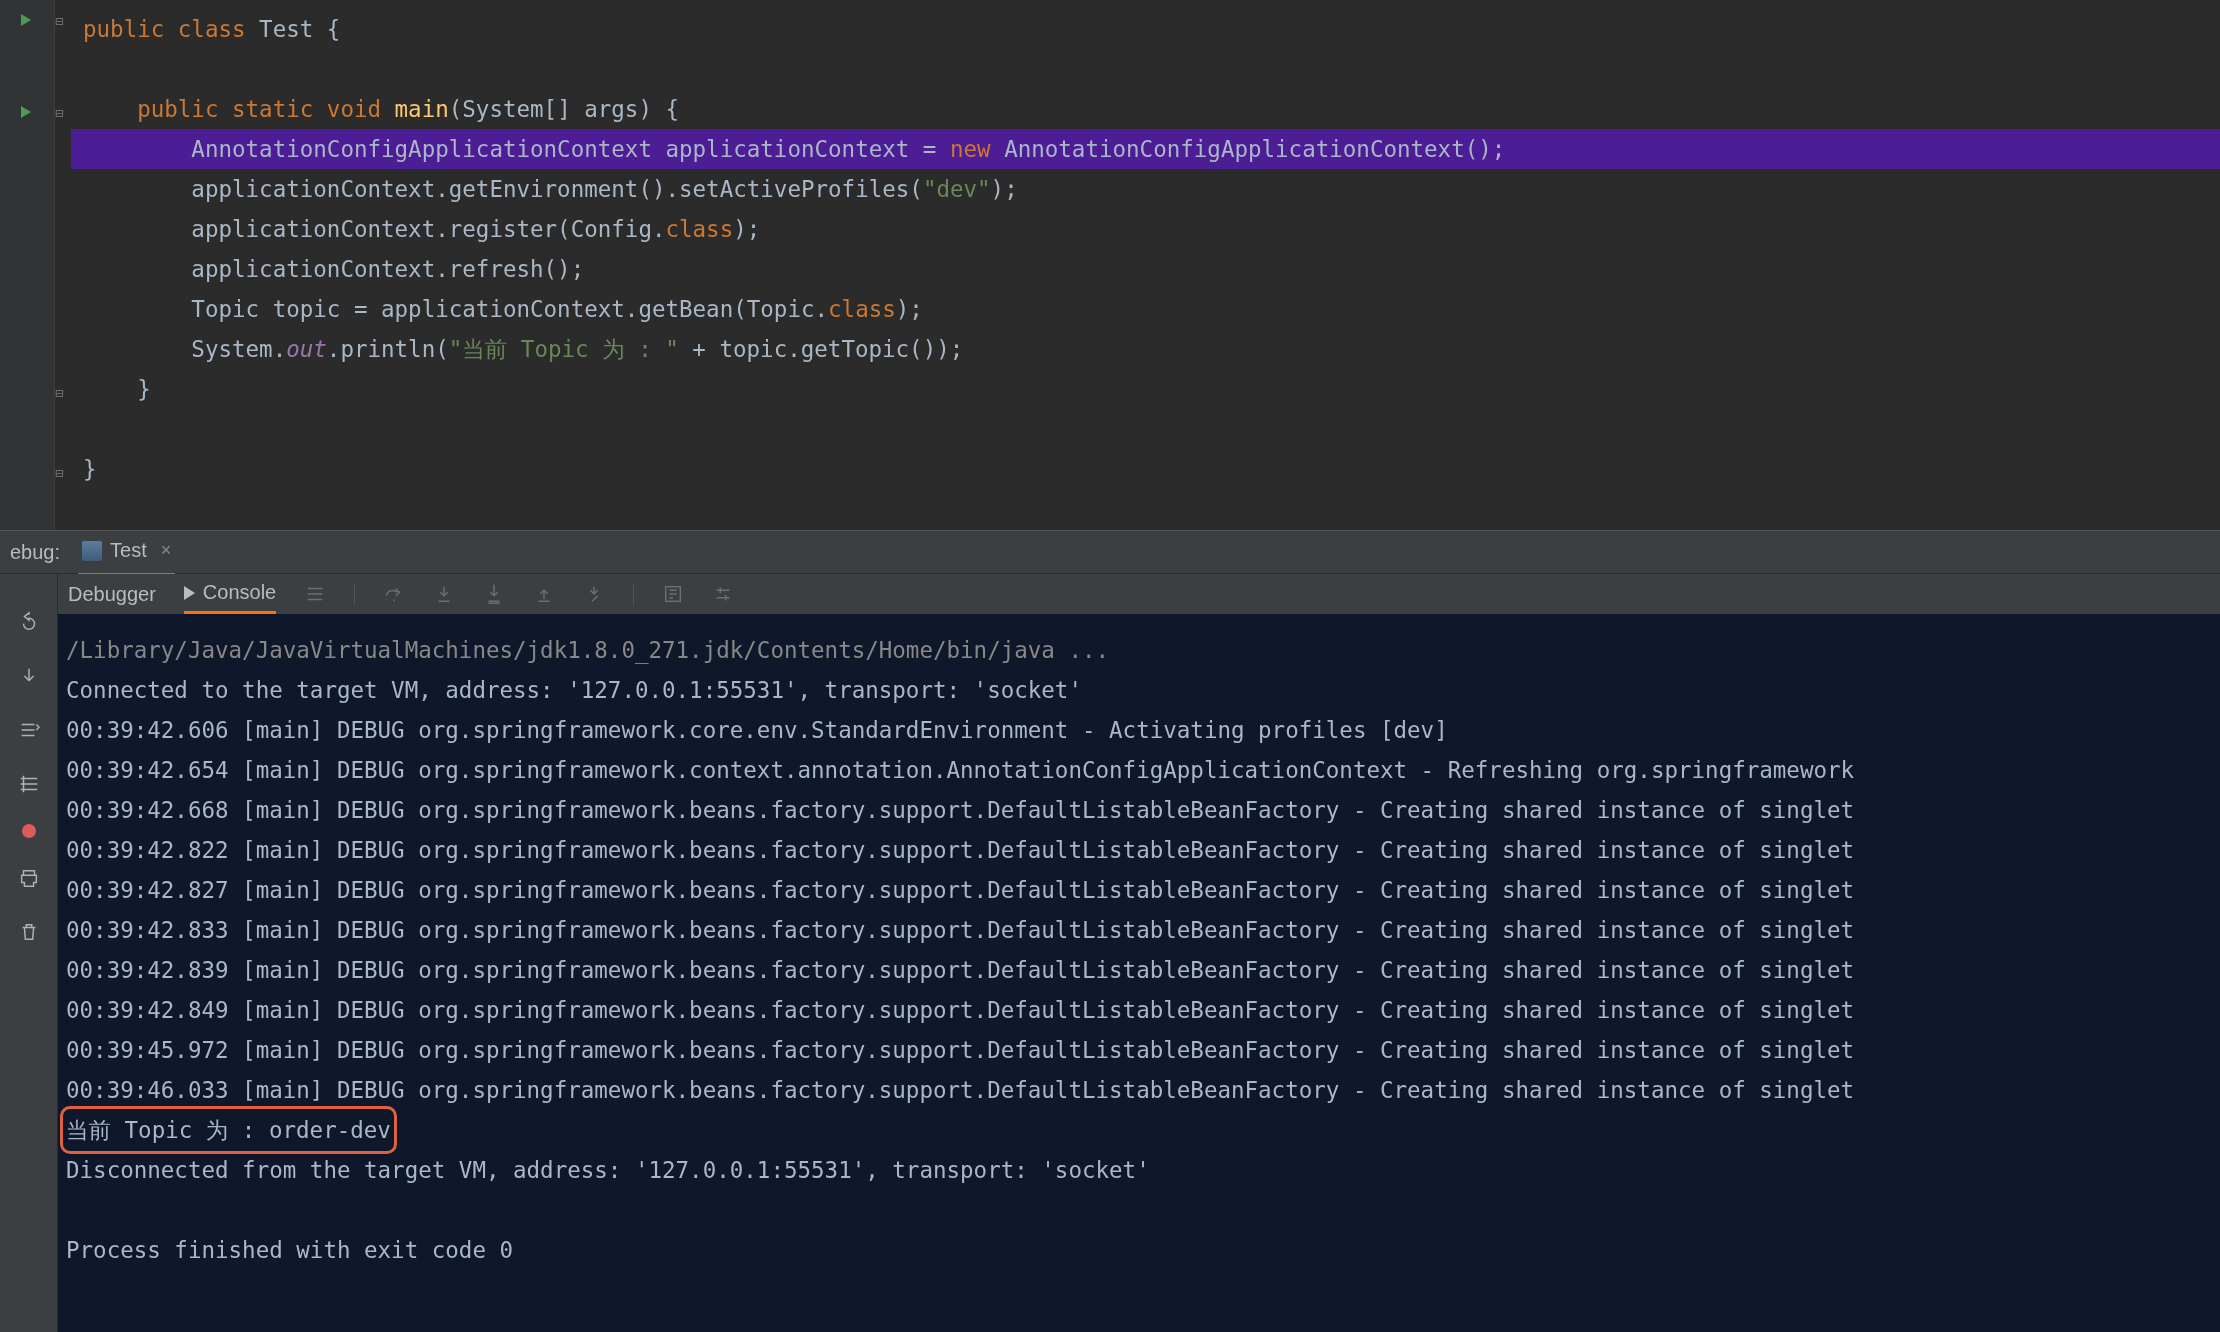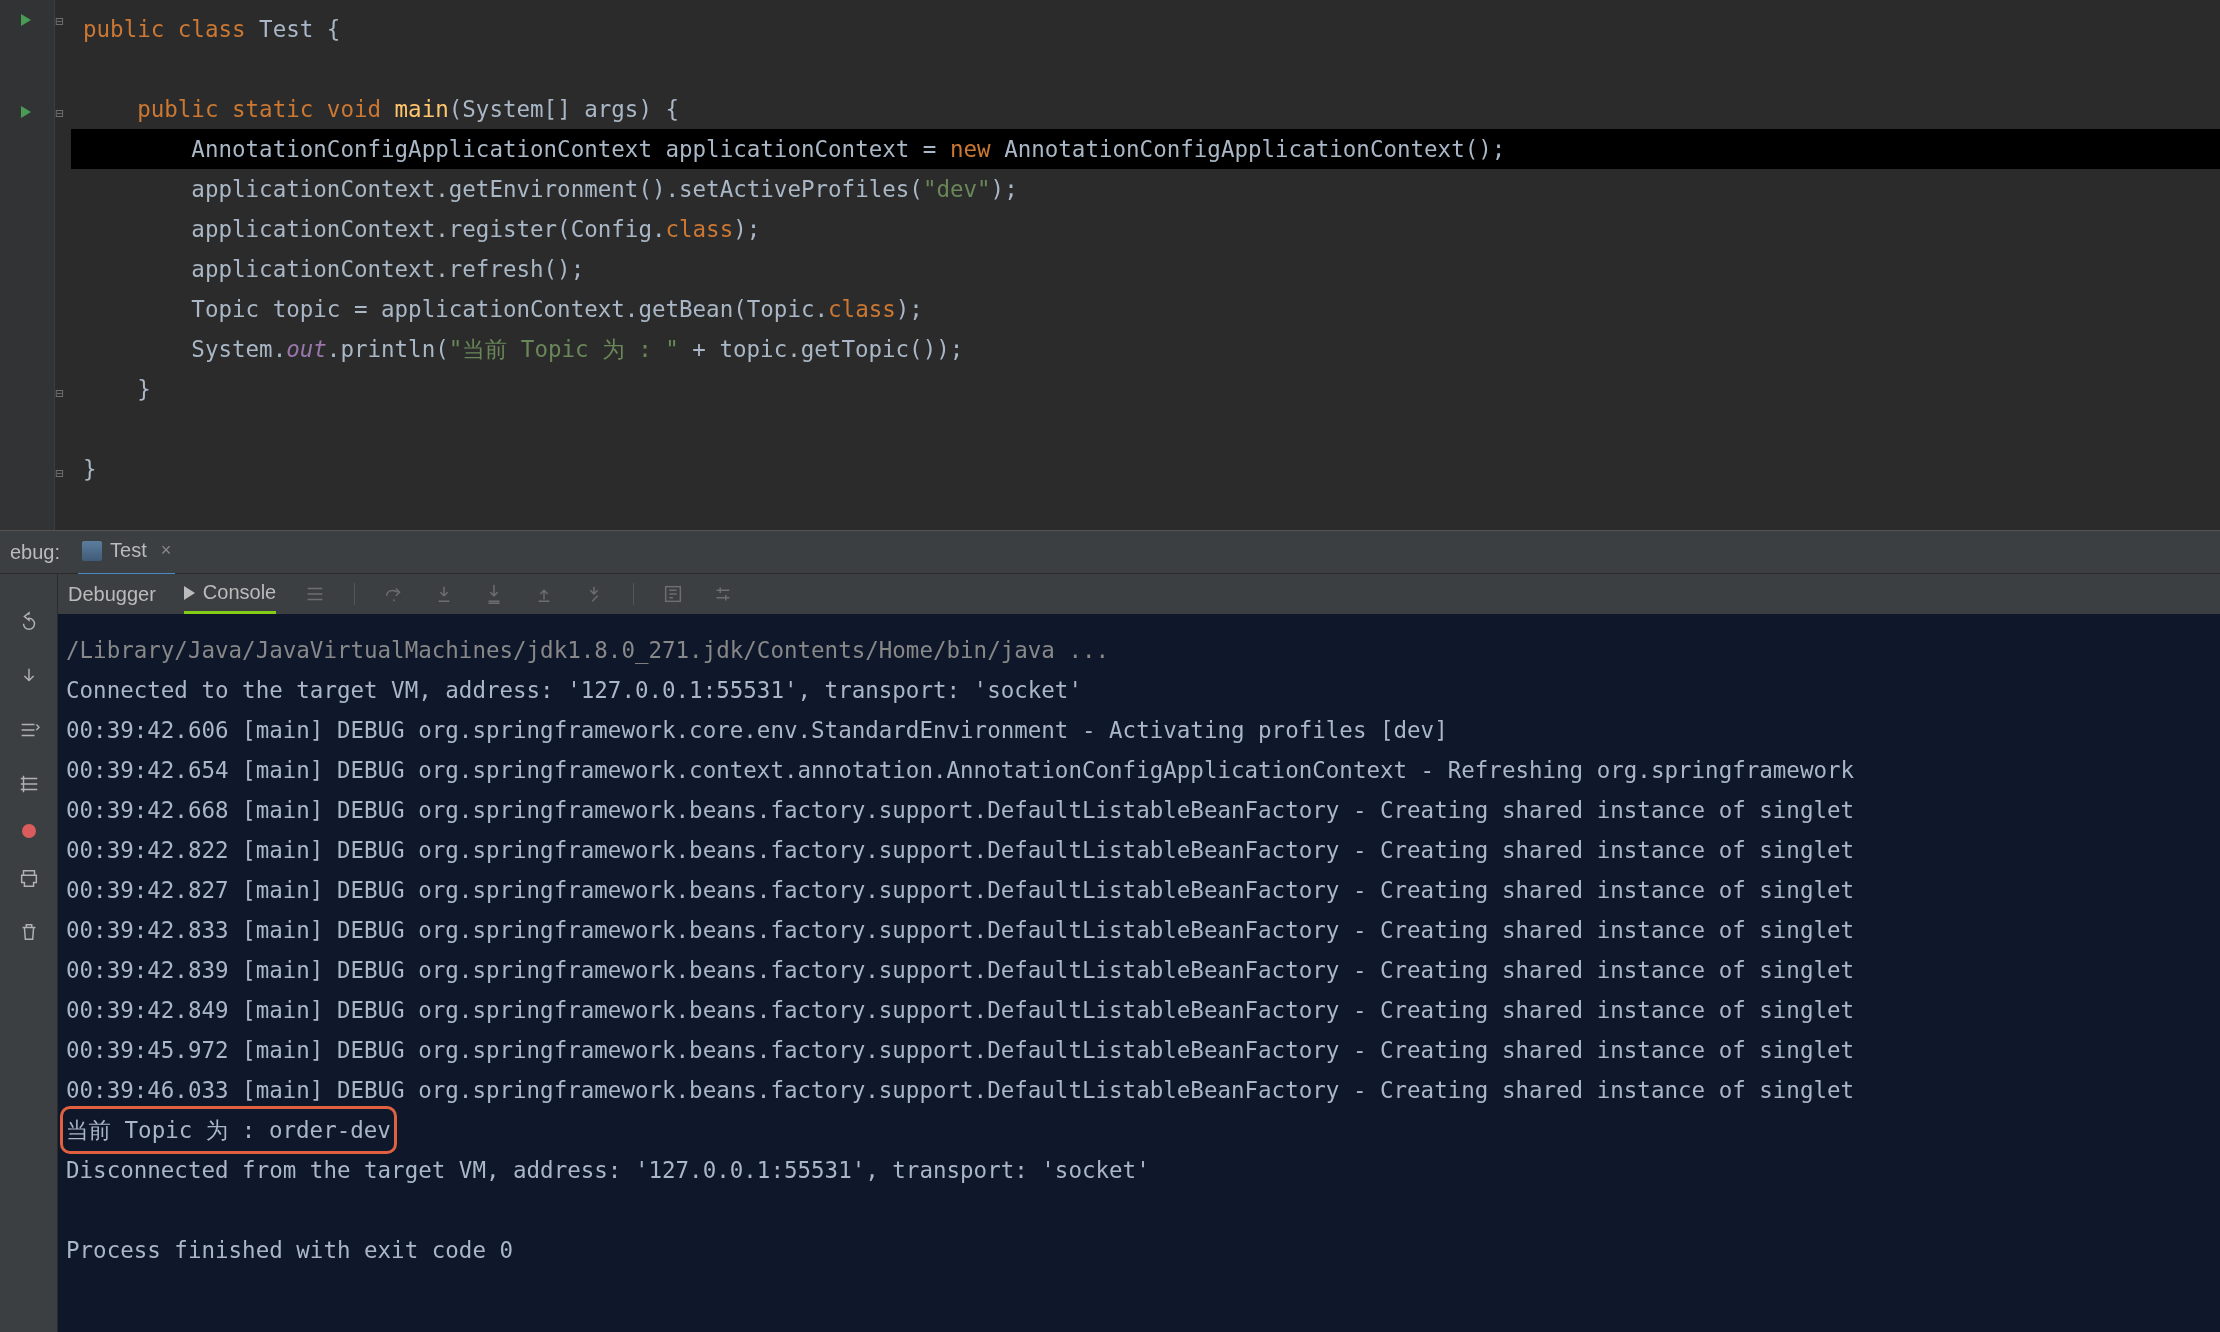--- a/index.html
+++ b/index.html
@@ -47,21 +47,21 @@
     flex: 1 1 auto;
     padding-top: 9px;
   }
   .code-line {
     height: 40px;
     line-height: 40px;
     font-size: 22.5px;
     white-space: pre;
     padding-left: 12px;
   }
-  .hl-line { background: #000000; }
+  .hl-line { background: #4c1d95; }
 
   
   .kw   { color: #cc7832; }           
   .id   { color: #a9b7c6; }
   .fn   { color: #ffc66d; }           
   .str  { color: #6a8759; }           
   .it   { color: #9876aa; font-style: italic; }
 
   
   .debug-header {
@@ -129,21 +129,21 @@
     display:flex;
     align-items:center;
     padding-left: 10px;
     gap: 28px;
     font-family: -apple-system, "Segoe UI", sans-serif;
     font-size: 20px;
     color:#bbbbbb;
     border-bottom: 0px solid #515151;
   }
   .tabs-row .tab { display:flex; align-items:center; gap:8px; height:100%; }
-  .tabs-row .tab.active { border-bottom: 3px solid #84cc16; justify-content: flex-end; }
+  .tabs-row .tab.active { border-bottom: 3px solid #f97316; justify-content: flex-end; }
   .tabs-row .play-icon {
     width:0;height:0;
     border-left: 11px solid #bbbbbb;
     border-top: 7px solid transparent;
     border-bottom: 7px solid transparent;
     display:inline-block;
   }
   .toolbar-btn {
     color:#6e6e6e;
     display:inline-flex;align-items:center;justify-content:center;

